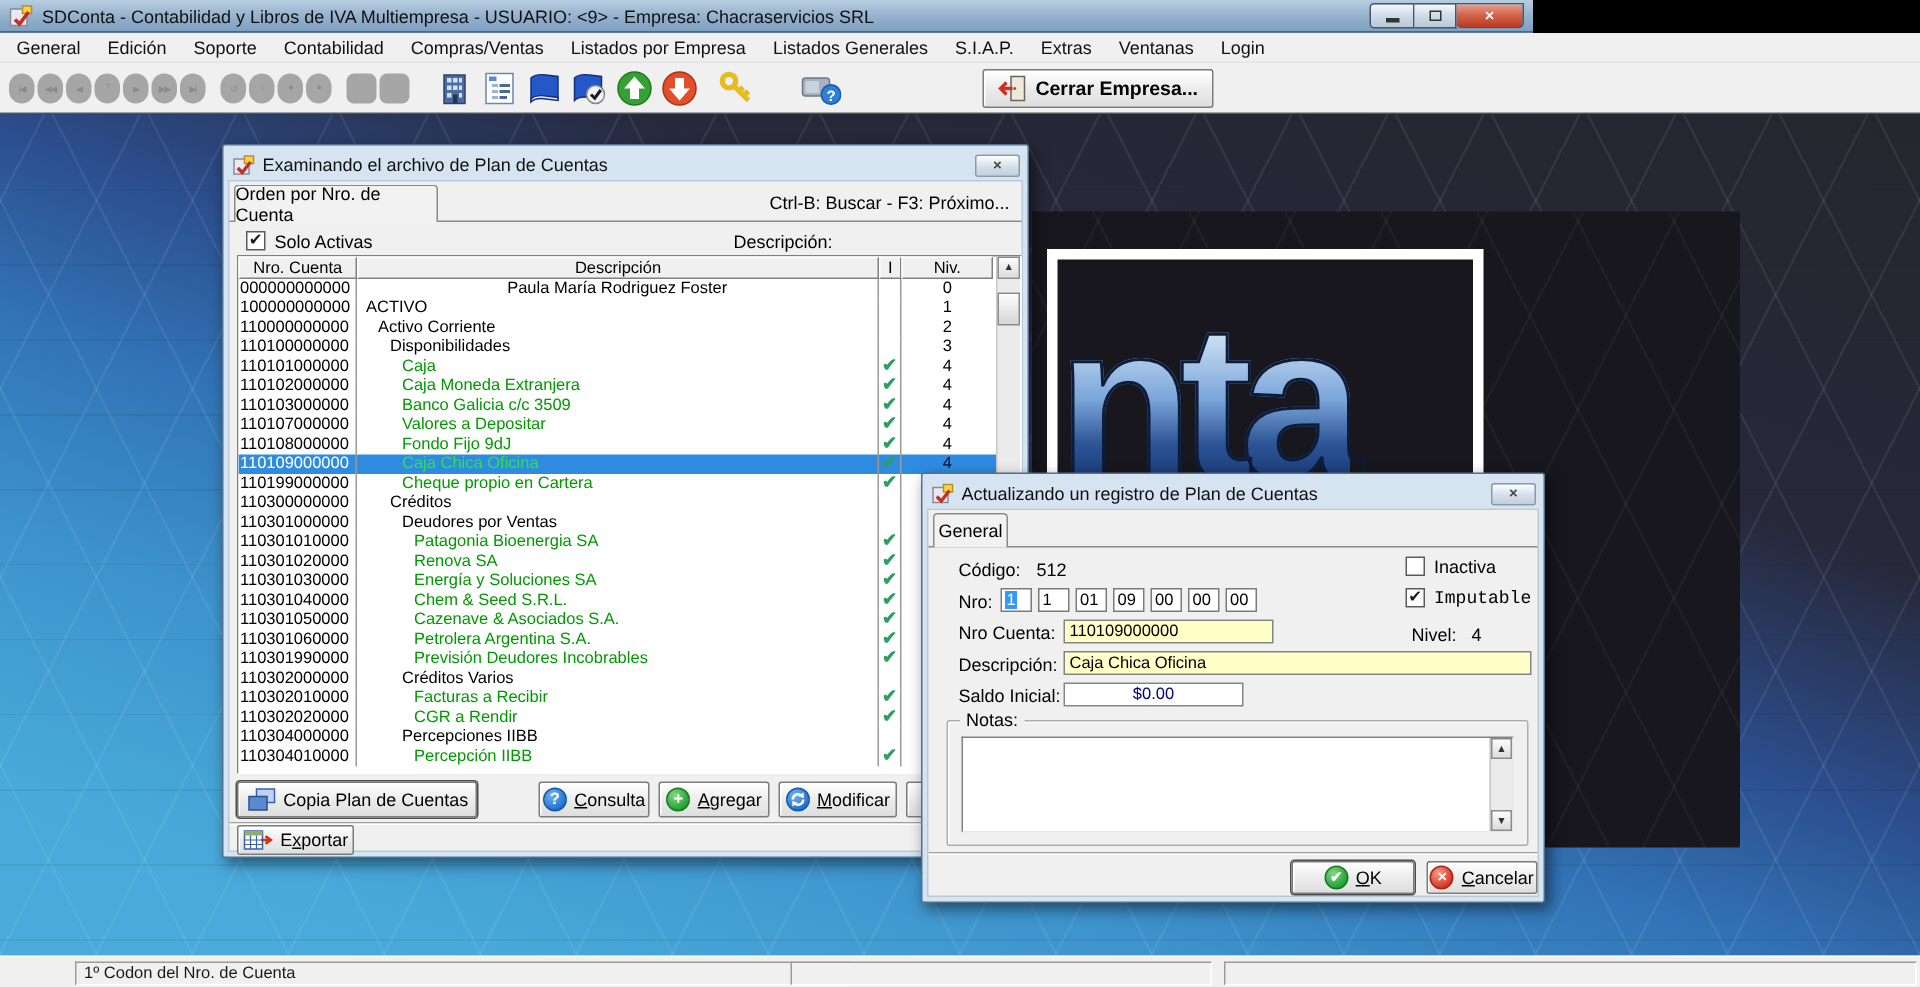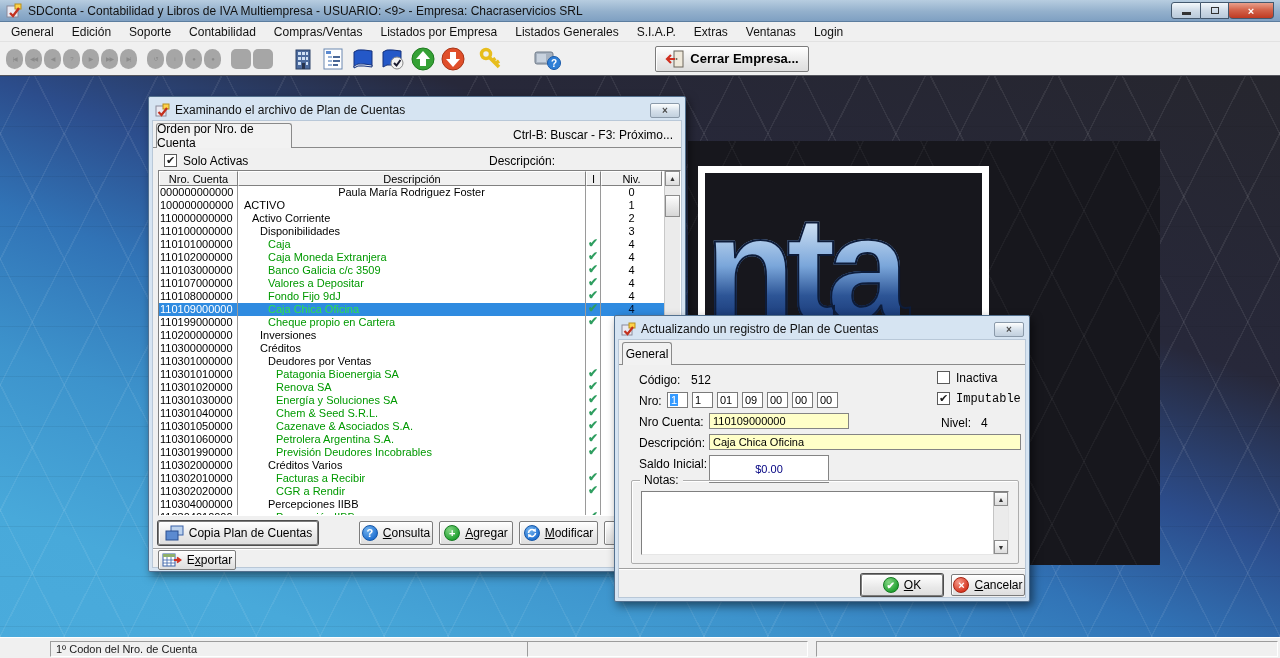--- a/index.html
+++ b/index.html
@@ -1,20 +1,20 @@
 <!DOCTYPE html>
 <html><head>
 <meta charset="utf-8">
 <style>
   * { margin:0; padding:0; box-sizing:border-box; }
   body { font-family:"Liberation Sans", sans-serif; }
   .screen { position:relative; width:1280px; height:658px; overflow:hidden; background:#000; font-family:"Liberation Sans",sans-serif; }
 
   
-  .titlebar { position:absolute; left:0; top:0; width:1280px; height:22px;
+  .titlebar { position:absolute; left:0; top:0; width:1022px; height:22px;
     background:linear-gradient(#b7cde0,#93b0cc 55%,#7fa0c2); border-bottom:1px solid #5c7d9e;
     display:flex; align-items:center; padding:0 6px; gap:6px; }
   .titlebar .title { font-size:12px; color:#111; white-space:nowrap; }
   .winbtns { margin-left:auto; display:flex; }
   .wbtn { height:17px; border:1px solid #44586d; display:flex; align-items:center; justify-content:center;
     background:linear-gradient(#f4f8fb,#cfdbe7 50%,#b8c9da); color:#333; }
   .wbtn.min { width:30px; border-radius:3px 0 0 3px; }
   .wbtn.res { width:28px; border-left:none; }
   .wbtn.cls { width:45px; border-left:none; border-radius:0 0 4px 4px;
     background:linear-gradient(#e9a08c,#d4654c 45%,#bf3a22); color:#fff; font-weight:bold; font-size:11px; }
@@ -382,26 +382,20 @@
                 <div class="c chk">✔</div>
                 <div class="c niv">4</div>
               </div>
               <div class="trow">
                 <div class="c num">110199000000</div>
                 <div class="c desc green" style="padding-left: 30px;">Cheque propio en Cartera</div>
                 <div class="c chk">✔</div>
                 <div class="c niv"></div>
               </div>
               <div class="trow">
-                <div class="c num">110200000000</div>
-                <div class="c desc" style="padding-left: 22px;">Inversiones</div>
-                <div class="c chk"></div>
-                <div class="c niv"></div>
-              </div>
-              <div class="trow">
                 <div class="c num">110300000000</div>
                 <div class="c desc" style="padding-left: 22px;">Créditos</div>
                 <div class="c chk"></div>
                 <div class="c niv"></div>
               </div>
               <div class="trow">
                 <div class="c num">110301000000</div>
                 <div class="c desc" style="padding-left: 30px;">Deudores por Ventas</div>
                 <div class="c chk"></div>
                 <div class="c niv"></div>
@@ -583,21 +577,21 @@
       </div>
       <div class="lbl" style="left:322px; top:76px;">Nivel:</div>
       <div class="lbl" style="left:362px; top:76px;">4</div>
 
       <div class="lbl" style="left:20px; top:96px;">Descripción:</div>
       <div class="field yellow" style="left:90px; top:94px; width:312px; height:16px;">
         <span>Caja Chica Oficina</span>
       </div>
 
       <div class="lbl" style="left:20px; top:117px;">Saldo Inicial:</div>
-      <div class="field" style="left:90px; top:115px; width:120px; height:28px; justify-content:center; color:#000080;">
+      <div class="field" style="left:90px; top:115px; width:120px; height:16px; justify-content:center; color:#000080;">
         <span>$0.00</span>
       </div>
 
       <div class="groupbox" style="left:12px; top:140px; width:388px; height:84px;">
         <div class="gb-legend">Notas:</div>
         <div class="notas-area">
           <span></span>
           <div class="notas-sb">
             <div class="sbtn" style="top:0; width:14px; height:14px;">▲</div>
             <div class="sbtn" style="bottom:0; width:14px; height:14px;">▼</div>

